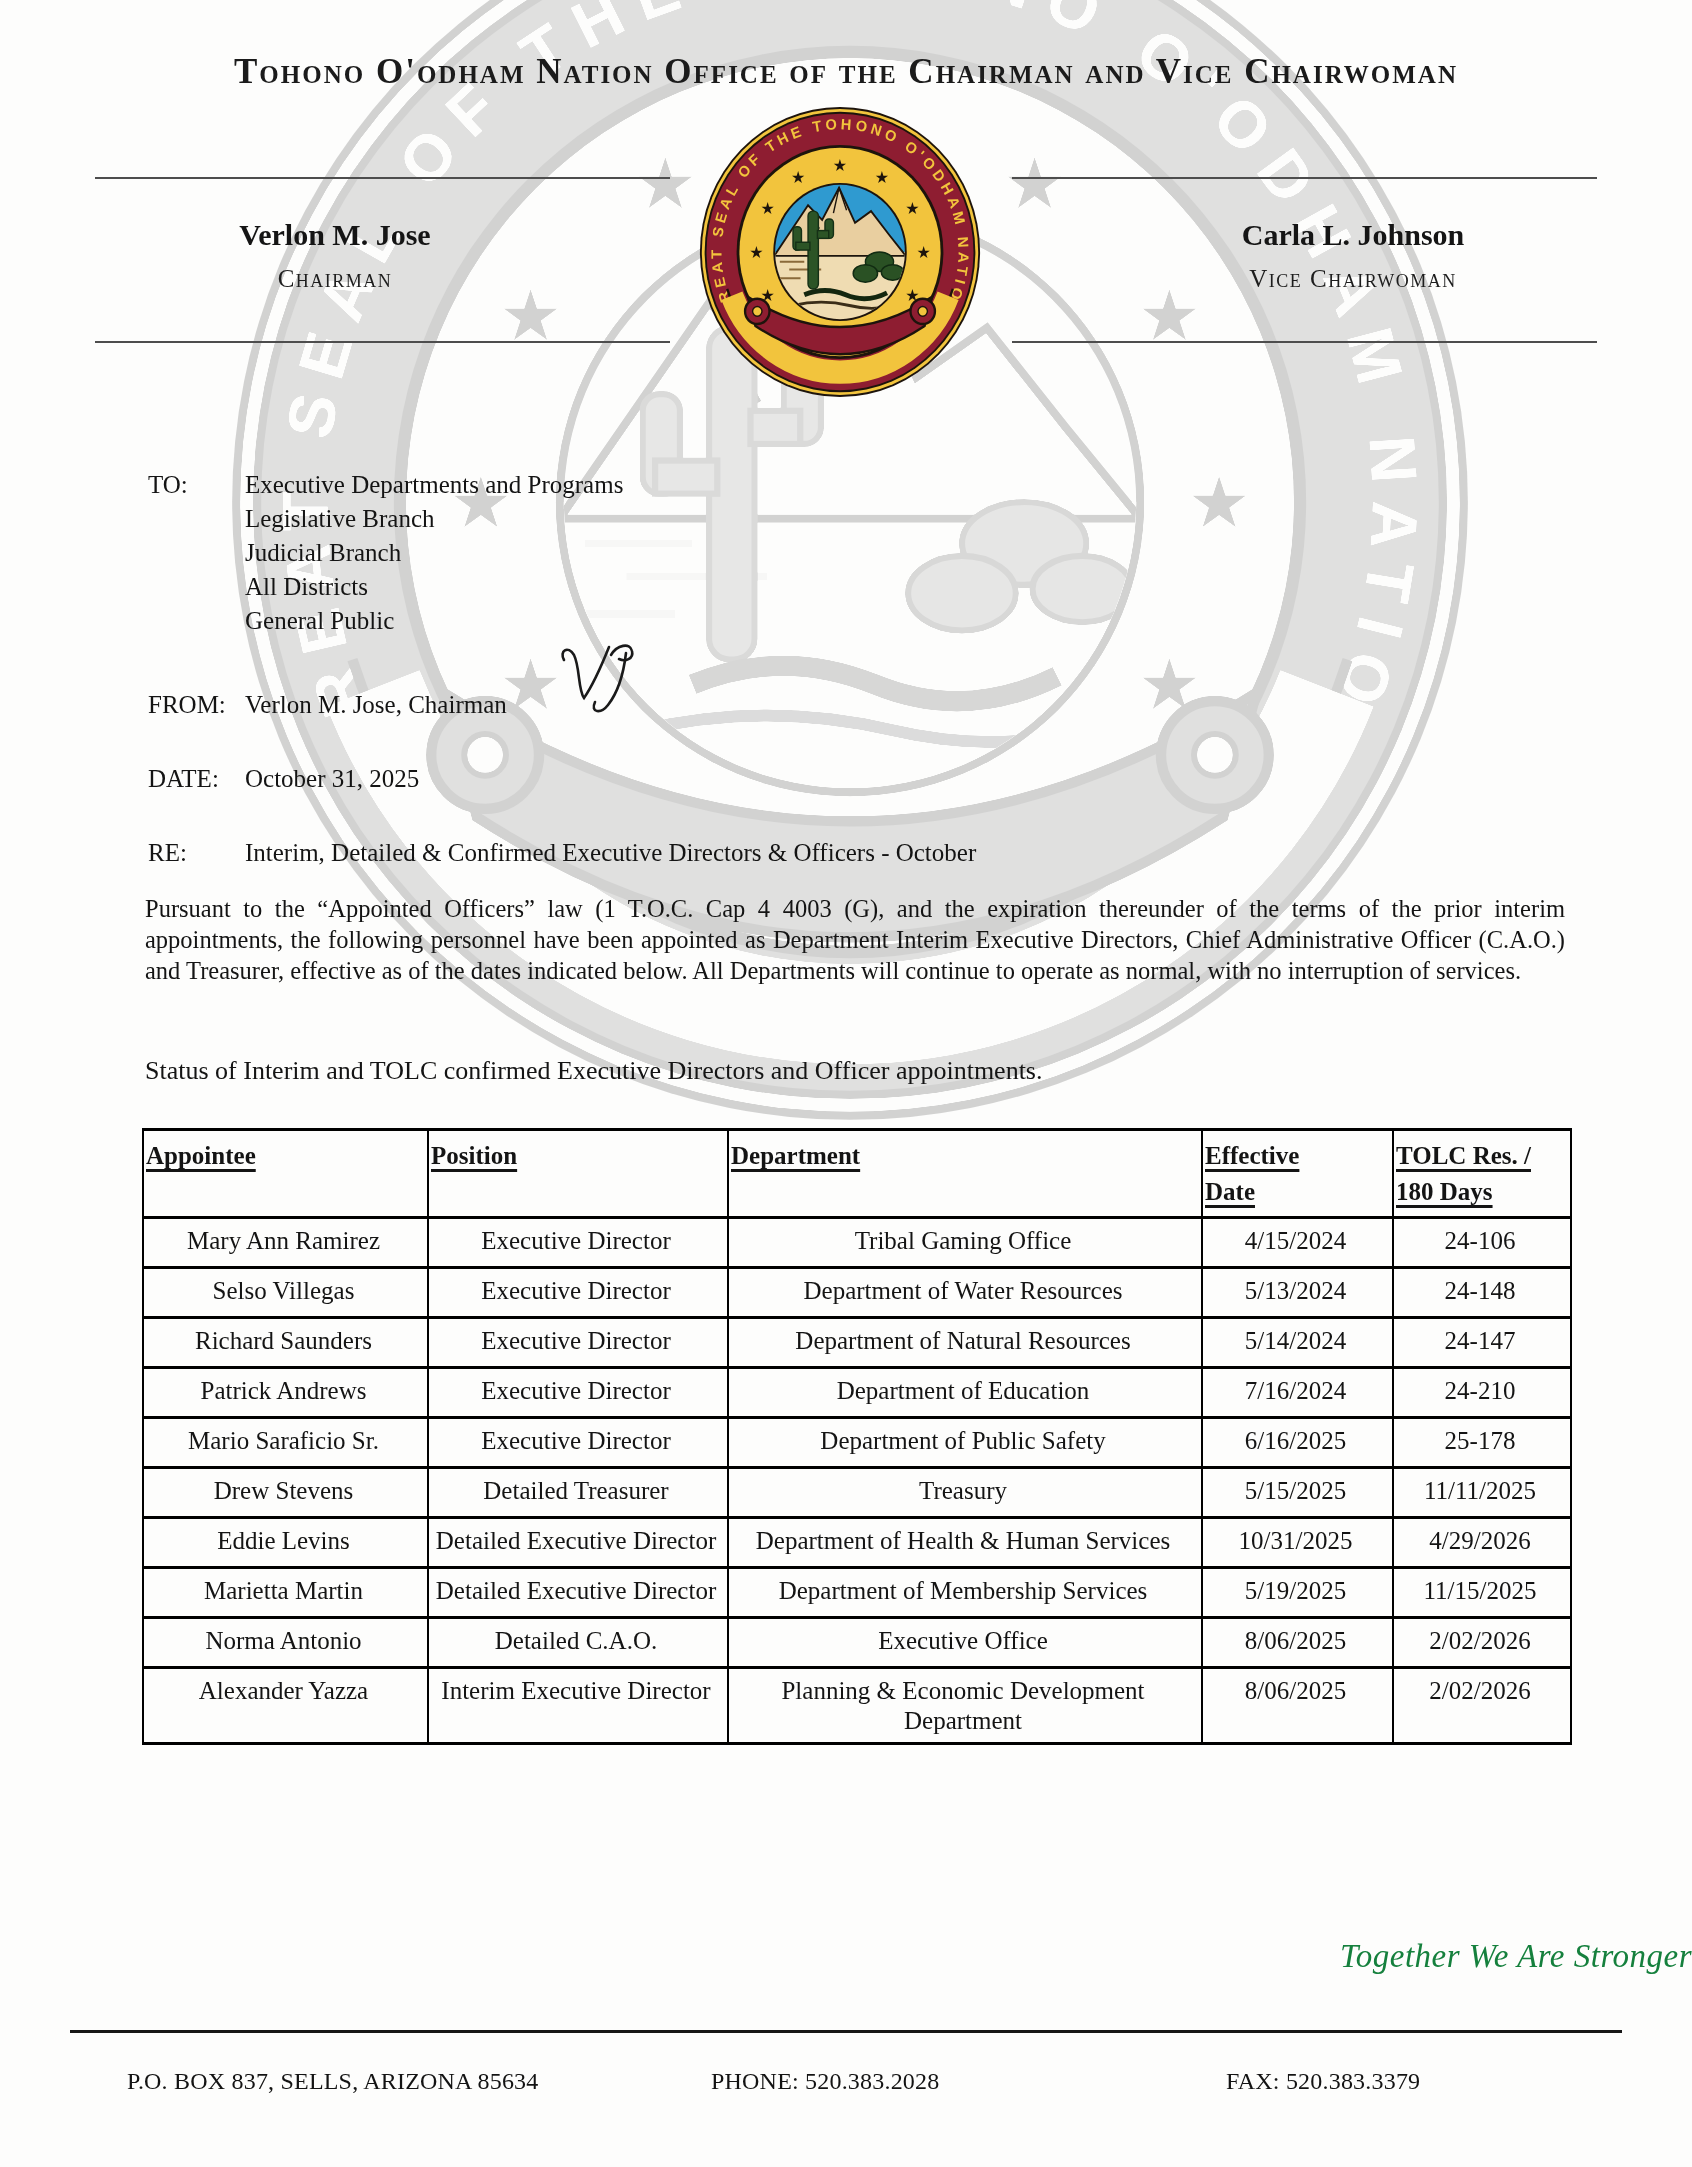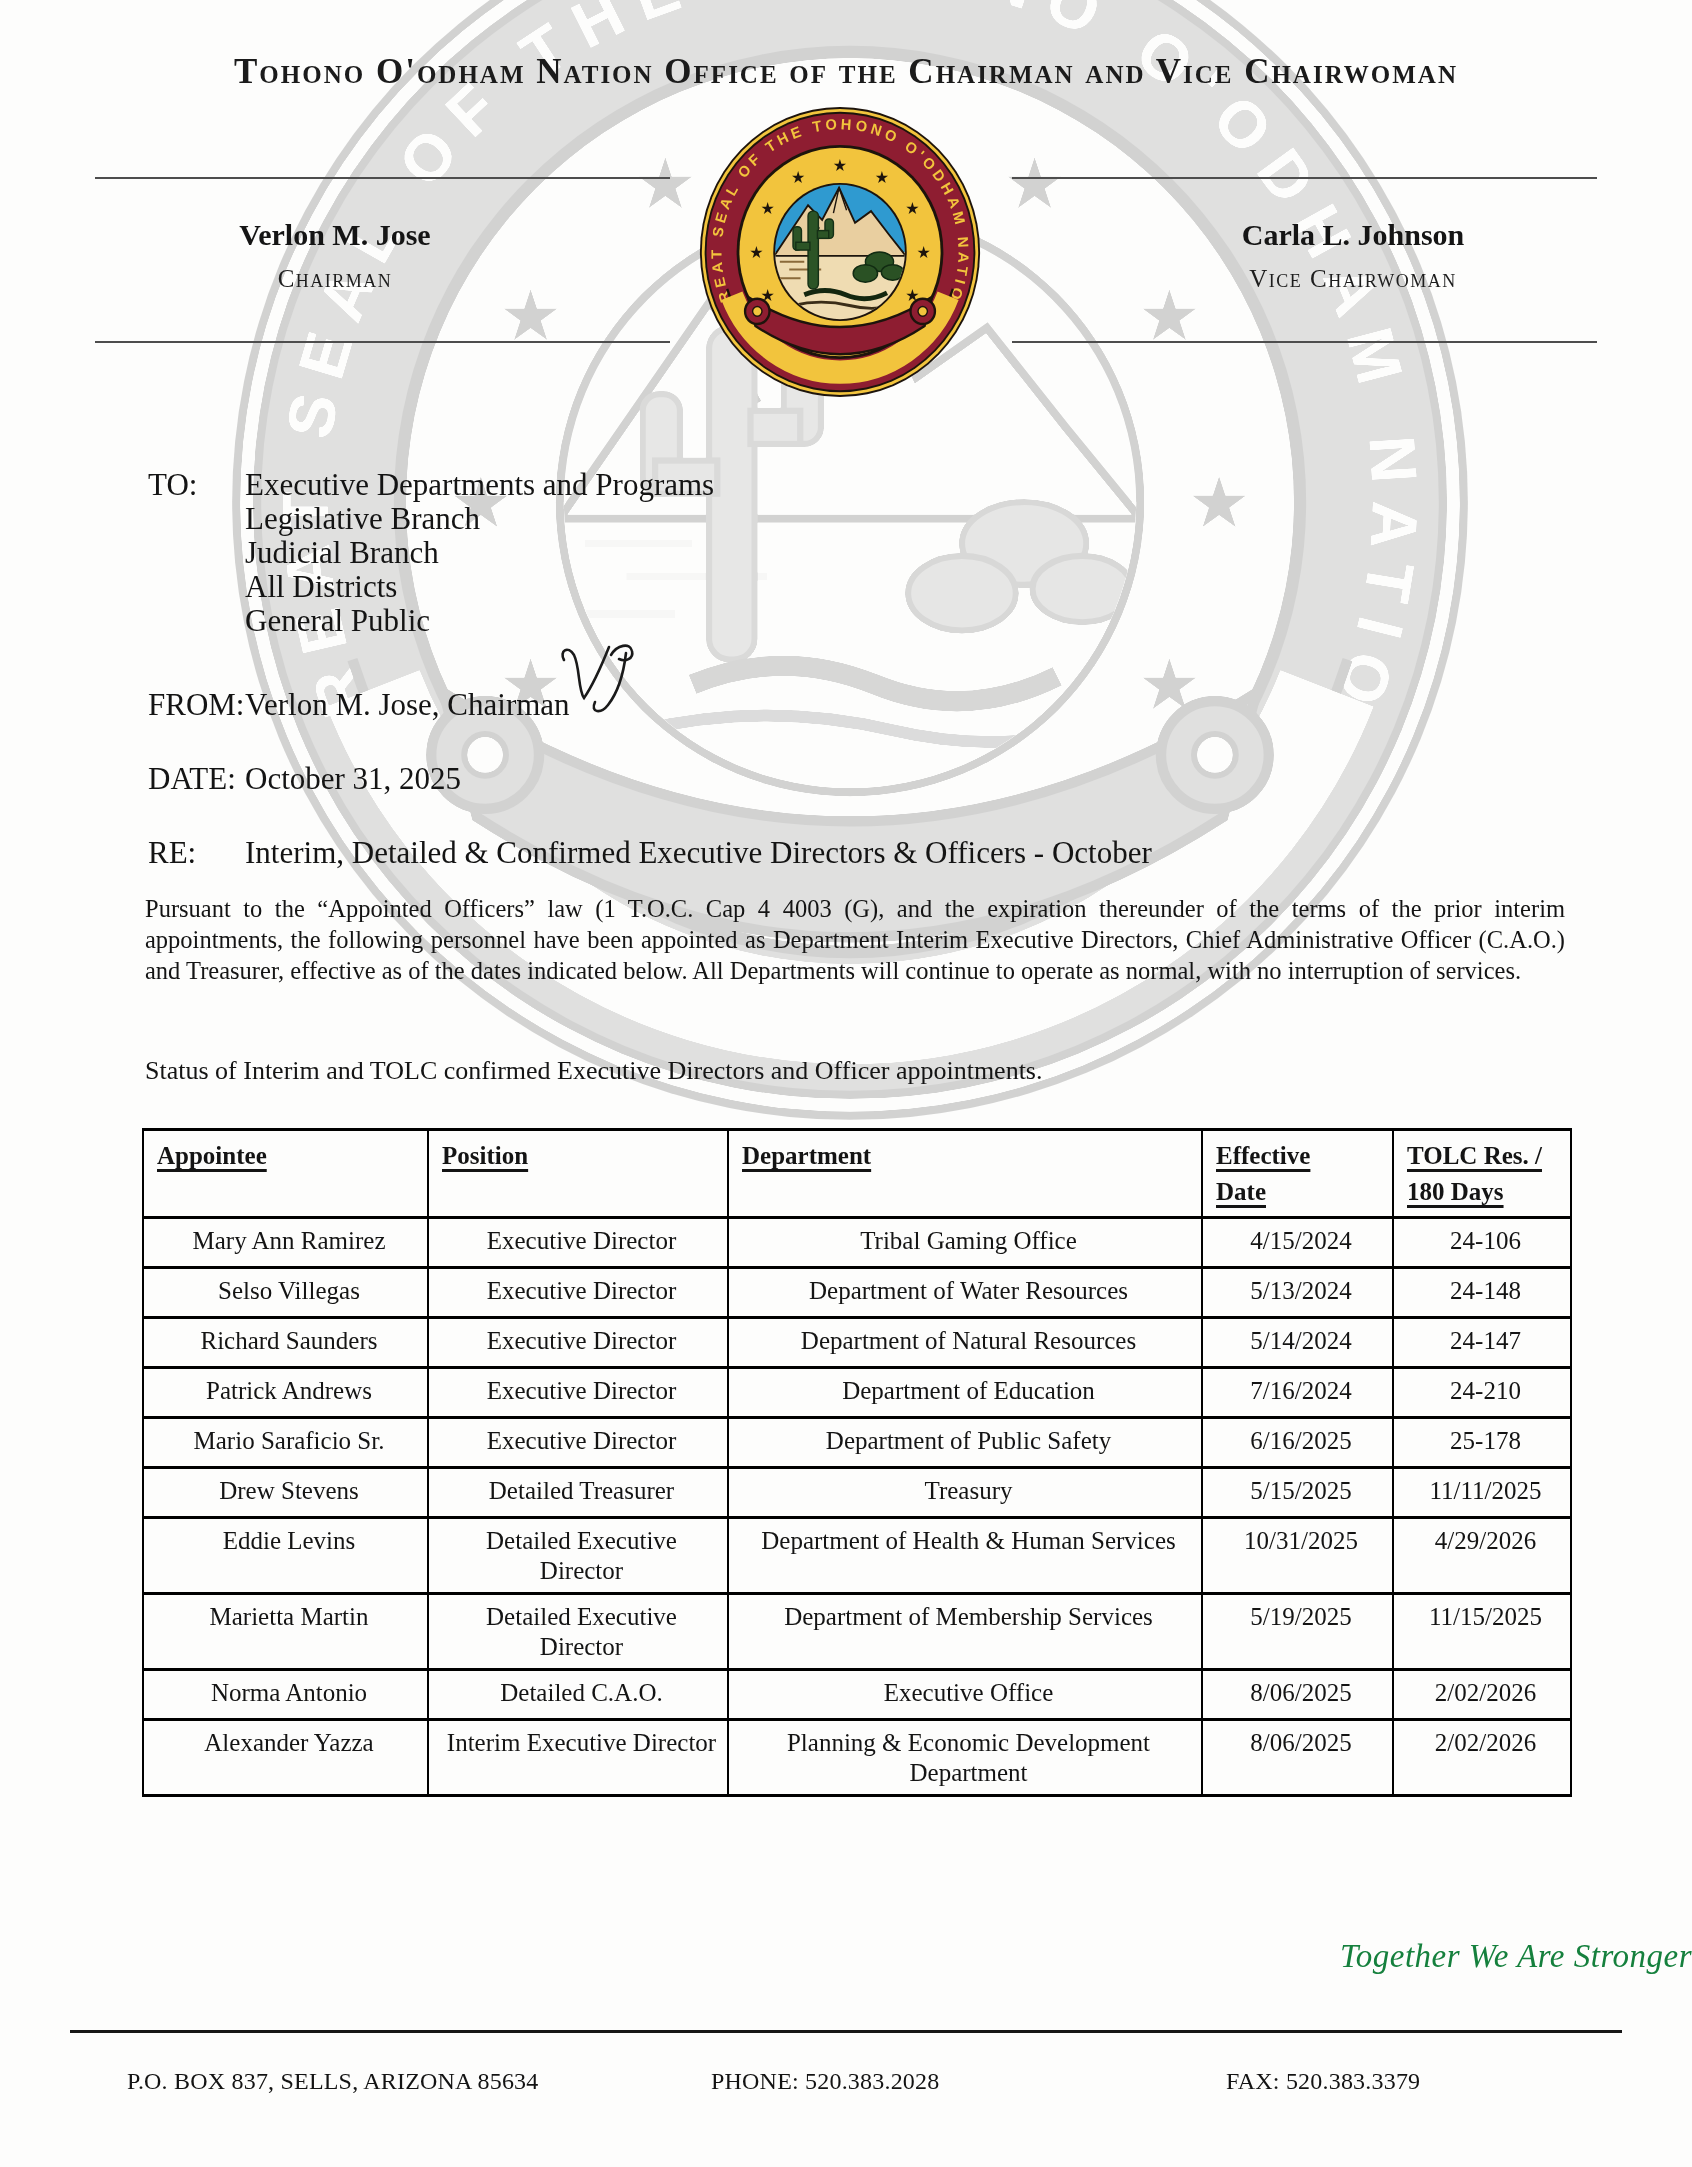--- a/index.html
+++ b/index.html
@@ -32,42 +32,42 @@
   .rule-top-right{left:1012px;top:177px;width:585px;}
   .rule-bot-left{left:95px;top:341px;width:575px;}
   .rule-bot-right{left:1012px;top:341px;width:585px;}
   .official{position:absolute;top:218px;width:430px;text-align:center;}
   .official.left{left:120px;}
   .official.right{left:1138px;}
   .official .name{font-size:30px;font-weight:bold;color:#151515;}
   .official .role{font-size:25px;margin-top:13px;font-variant-caps:small-caps;letter-spacing:1.5px;color:#1d1d1d;}
   .seal{position:absolute;left:699px;top:106px;width:282px;height:292px;}
   
-  .memo-row{position:absolute;left:148px;font-size:31px;line-height:34px;}
+  .memo-row{position:absolute;left:148px;font-size:25px;line-height:34px;}
   .memo-label{display:inline-block;width:97px;vertical-align:top;}
   .memo-value{display:inline-block;vertical-align:top;}
   .to-row{top:468px;}
   .from-row{top:688px;}
   .date-row{top:762px;}
   .re-row{top:836px;}
   .signature{position:absolute;left:556px;top:640px;width:88px;height:82px;}
   .paragraph{
     position:absolute;left:145px;top:893px;width:1420px;
     font-size:24.5px;line-height:31px;text-align:justify;
   }
   .status-line{position:absolute;left:145px;top:1056px;font-size:26px;}
   
   .appt-table{
     position:absolute;left:142px;top:1128px;width:1428px;
     border-collapse:collapse;table-layout:fixed;
     font-size:25px;
   }
   .appt-table th,.appt-table td{
     border:2px solid #000;border-top-width:3px;border-bottom-width:3px;
-    padding:7px 6px 6px 13px;text-align:left;vertical-align:top;
+    padding:7px 6px 6px 2px;text-align:left;vertical-align:top;
     font-weight:normal;overflow:hidden;
   }
   .appt-table th{height:62px;}
   .appt-table td{height:34px;line-height:30px;text-align:center;}
   .appt-table th .hl{
     font-weight:bold;width:max-content;
     text-decoration:underline;text-decoration-thickness:2.5px;text-underline-offset:5px;
     line-height:36px;
   }
   

